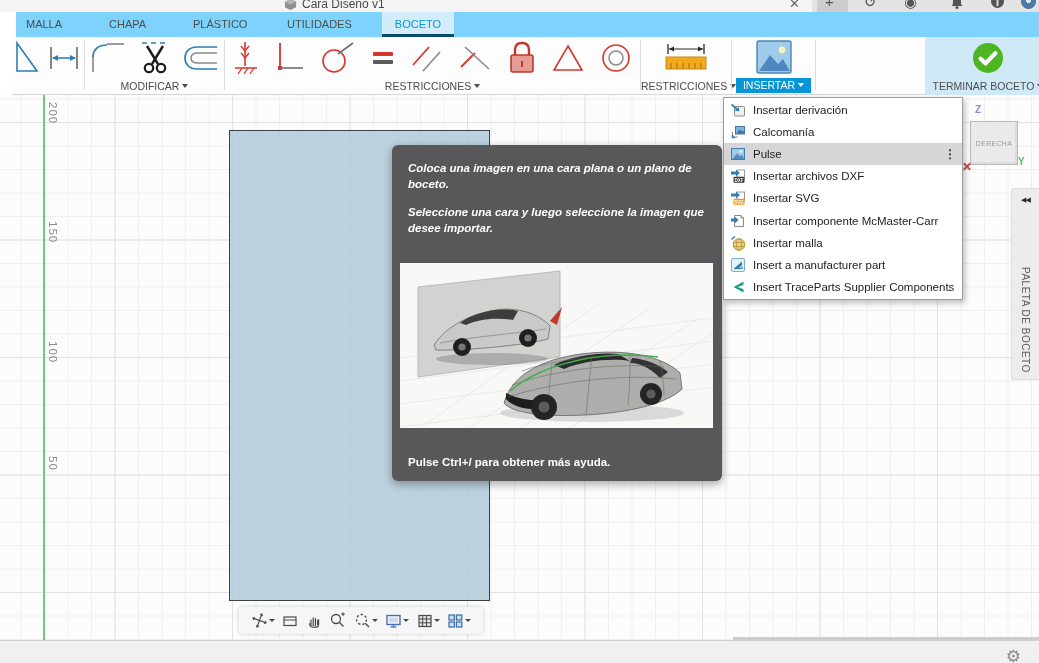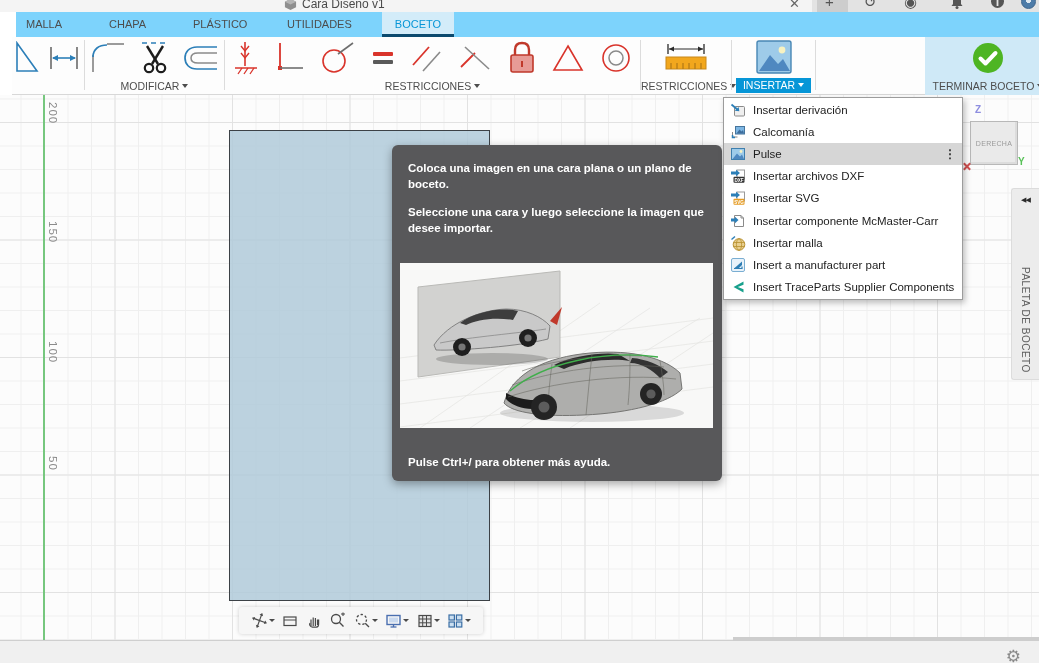--- a/index.html
+++ b/index.html
@@ -69,21 +69,21 @@
   .vc-x::before { transform:rotate(45deg); } .vc-x::after { transform:rotate(-45deg); }
   
   #palette { position:absolute; left:1011px; top:188px; width:28px; height:192px; background:#ececec;
     border:1px solid #dcdcdc; border-right:none; border-radius:3px 0 0 3px; z-index:3; }
   .pal-collapse { position:absolute; left:0; right:0; top:7px; text-align:center; font-size:7px; color:#2c2c2c; letter-spacing:-1px; }
   .pal-label { position:absolute; left:8px; top:78px; writing-mode:vertical-rl; font-size:10px; color:#5f5f5f; letter-spacing:0.5px; white-space:nowrap; }
   
   #tooltip { position:absolute; left:392px; top:145px; width:330px; height:336px; background:#58585a;
     border-radius:6px; box-shadow:0 3px 10px rgba(0,0,0,0.35); z-index:5; padding:16px 14px 12px 16px;
     color:#fff; font-size:11.5px; font-weight:bold; line-height:1.35; }
-  #tooltip p { margin-bottom:13px; }
+  #tooltip p { margin-bottom:13px;font-style:italic; }
   .tt-img { position:absolute; left:8px; top:118px; width:313px; height:165px; background:#f8f8f7; }
   .tt-footer { position:absolute; left:16px; bottom:10px; }
   
   #insert-menu { position:absolute; left:723px; top:97px; width:240px; background:#fff;
     border:1px solid #9c9c9c; box-shadow:2px 3px 6px rgba(0,0,0,0.25); z-index:6; padding:1px 0; }
   .mi { display:flex; align-items:center; height:22.1px; padding:5px 6px; font-size:11.5px; color:#222; cursor:default; }
   .mi .mic { width:16px; height:16px; margin-right:7px; flex:none; }
   .mi.sel { background:#d6d6d6; }
   .mi .dots { margin-left:auto; font-size:12px; color:#333; font-weight:bold; line-height:10px; }
   

